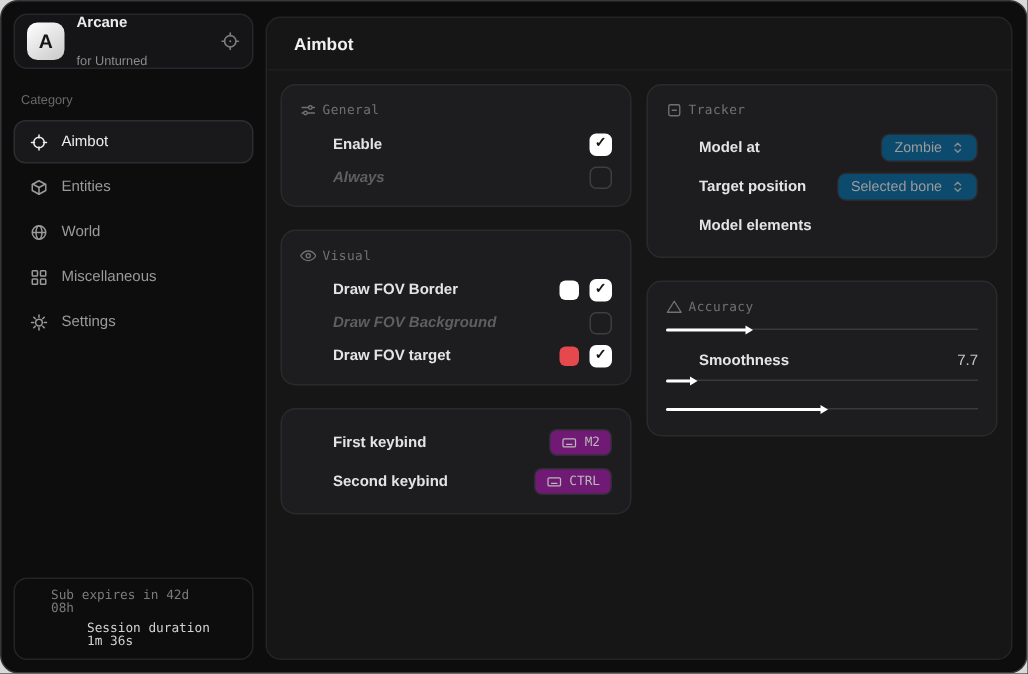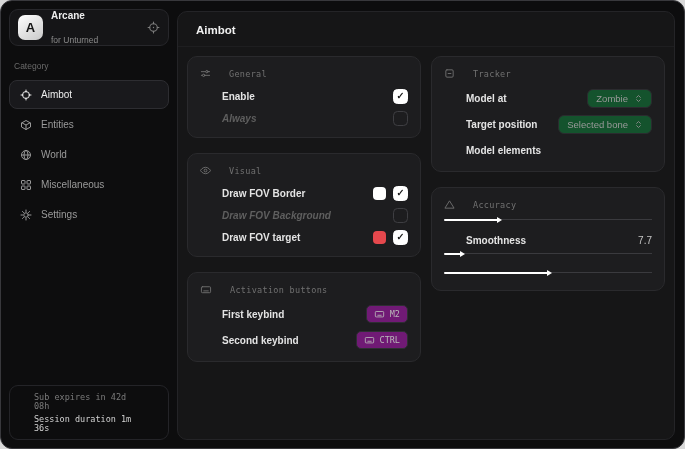--- a/index.html
+++ b/index.html
@@ -21,38 +21,38 @@
   .brand-text .name{font-size:10px;font-weight:bold;color:#ededed;}
   .brand-text .sub{font-size:8.5px;color:#8b8b8b;margin-top:15px;}
   .brand-action{margin-left:auto;color:#7d7d7d;display:flex;cursor:pointer;}
   .category{font-size:8.5px;color:#6a6a6a;margin:15px 5px 9px;}
   .nav{display:flex;flex-direction:column;gap:1px;}
   .nav-item{display:flex;align-items:center;gap:9px;height:27px;padding:0 10px;border-radius:8px;color:#9a9a9a;font-size:10px;border:1px solid transparent;cursor:pointer;}
   .nav-item.active{background:#19191c;border-color:#2d2d31;color:#ececec;}
   .nav-item svg{flex:none;}
   .sidebar-footer{margin-top:auto;border:1px solid #242428;border-radius:9px;padding:7px 24px;font-family:"DejaVu Sans Mono",monospace;line-height:1;}
   .sidebar-footer .l1{font-size:8.5px;color:#7b7b7b;}
-  .sidebar-footer .l2{font-size:8.5px;color:#d2d2d2;margin-top:5px;}
+  .sidebar-footer .l2{font-size:8.5px;color:#d2d2d2;margin-top:5px;margin-left:24px;}
   
   .main{flex:1;margin:10px 9px 8px 0;background:#161617;border:1px solid #242427;border-radius:10px;box-sizing:border-box;display:flex;flex-direction:column;overflow:hidden;}
   .main-title{font-size:11.5px;font-weight:bold;color:#f0f0f0;padding:12px 18px 10px;border-bottom:1px solid #1e1e20;}
   .columns{display:flex;gap:10px;padding:9px;align-items:flex-start;}
   .col{flex:1;display:flex;flex-direction:column;gap:15px;min-width:0;}
   .card{background:#1d1d1f;border:1px solid #2a2a2d;border-radius:10px;padding:9px 12px 8px;}
-  .sec-head{display:flex;align-items:center;gap:18px;color:#717171;font-family:"DejaVu Sans Mono",monospace;font-size:8.5px;letter-spacing:.3px;margin:2px 0 6px;}
+  .sec-head{display:flex;align-items:center;gap:4px;color:#717171;font-family:"DejaVu Sans Mono",monospace;font-size:8.5px;letter-spacing:.3px;margin:2px 0 6px;}
   .row{display:flex;align-items:center;height:22px;}
   .row.tall{height:26px;}
   .label{font-size:10px;font-weight:600;color:#e4e4e4;padding-left:22px;}
   .label.dim{color:#5f5f5f;font-style:italic;}
   .controls{margin-left:auto;display:flex;align-items:center;gap:7px;}
   .checkbox{width:15px;height:15px;border-radius:4.5px;border:1px solid #3e3e42;box-sizing:border-box;display:flex;align-items:center;justify-content:center;font-size:9.5px;line-height:1;color:transparent;cursor:pointer;background:transparent;}
   .checkbox.on{background:#ffffff;border-color:#ffffff;color:#141414;font-weight:bold;}
   .swatch{width:13px;height:13px;border-radius:4px;cursor:pointer;}
   .keybadge{display:flex;align-items:flex-end;gap:5px;background:#701a75;border:1px solid #2e2e33;border-radius:5px;padding:3px 7px;color:#b9b9b9;font-family:"DejaVu Sans Mono",monospace;font-size:8.5px;cursor:pointer;}
-  .select{display:flex;align-items:center;gap:6px;background:#14532d;border:1px solid #2b2b2f;border-radius:6px;padding:3px 8px;color:#9a9a9a;font-size:9.5px;cursor:pointer;}
+  .select{display:flex;align-items:center;gap:6px;background:#0c4a6e;border:1px solid #2b2b2f;border-radius:6px;padding:3px 8px;color:#9a9a9a;font-size:9.5px;cursor:pointer;}
   .select svg{color:#8a8a8a;}
   .acc-row{margin:3px 0 11px;}
   .acc-row:last-child{margin-bottom:5px;}
   .acc-top{display:flex;align-items:center;}
   .acc-value{margin-left:auto;font-size:10px;color:#c6c6c6;}
   .slider{position:relative;height:8px;margin-top:4px;cursor:pointer;}
   .slider .track{position:absolute;top:3px;left:0;right:0;height:1px;background:#3a3a3e;}
   .slider .fill{position:absolute;top:2.5px;left:0;height:2px;background:#ffffff;border-radius:1px;}
   .slider .fill:after{content:"";position:absolute;right:-4px;top:-2px;border-left:5px solid #ffffff;border-top:3px solid transparent;border-bottom:3px solid transparent;}
 </style>
@@ -189,27 +189,20 @@
           <div class="row">
             <span class="label">Draw FOV target</span>
             <div class="controls">
               <span class="swatch" style="background: rgb(229, 72, 77);"></span>
               <span class="checkbox on">✓</span>
             </div>
           </div>
         </section>
 
         <section class="card">
-          <div class="sec-head">
-            <svg width="12" height="11" viewBox="0 0 24 24" fill="none" stroke="currentColor" stroke-width="2" stroke-linecap="round">
-                <rect x="2" y="6" width="20" height="13" rx="2"></rect>
-                <line x1="7" y1="15" x2="17" y2="15"></line>
-              </svg>
-            <span>Activation buttons</span>
-          </div>
           <div class="row tall">
             <span class="label">First keybind</span>
             <div class="controls">
               <button class="keybadge" style="border:1px solid #2e2e33;">
                 <svg width="11" height="10" viewBox="0 0 24 24" fill="none" stroke="currentColor" stroke-width="2">
                     <rect x="2" y="6" width="20" height="13" rx="2"></rect>
                     <line x1="7" y1="15" x2="17" y2="15"></line>
                   </svg>
                 <span>M2</span>
               </button>

